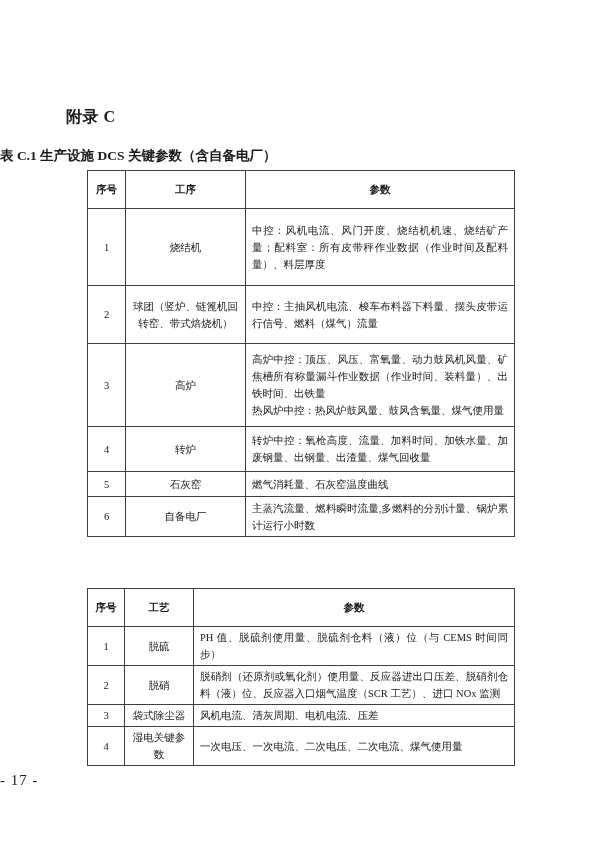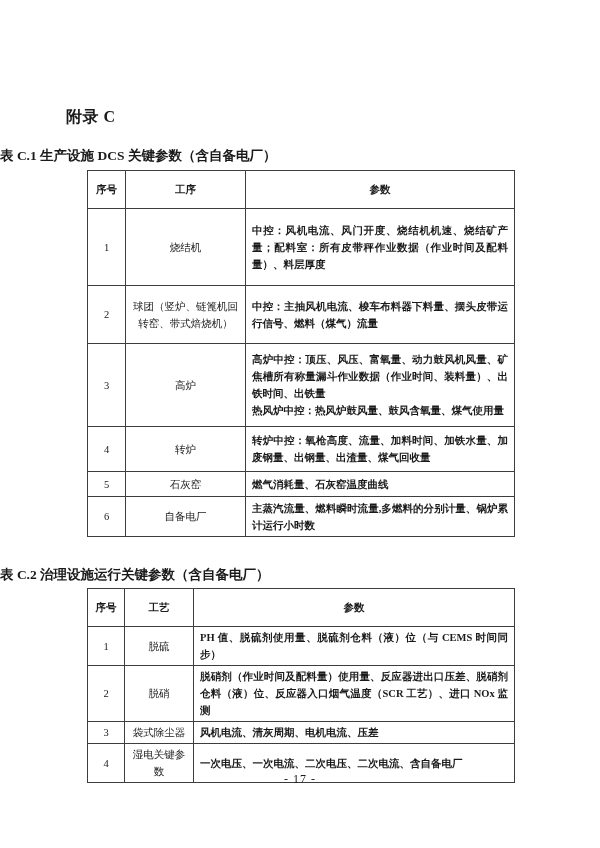--- a/index.html
+++ b/index.html
@@ -54,21 +54,20 @@
     text-align: center;
     padding: 10px 2px;
   }
   td.cell-no, td.cell-proc {
     text-align: center;
   }
   td.cell-param {
     text-align: justify;
     text-justify: inter-ideograph;
     white-space: pre-line;
-    font-weight: bold;
   }
   td.cell-param.centered {
     white-space: normal;
   }
   
   #table-c1 col.c-no   { width: 38px; }
   #table-c1 col.c-proc { width: 120px; }
   #table-c1 col.c-param{ width: 269px; }
   
   #table-c2 col.c-no   { width: 37px; }
@@ -88,22 +87,22 @@
   #table-c2 tr.r0 { height: 38px; }
   #table-c2 tr.r1 { height: 38px; }
   #table-c2 tr.r2 { height: 22px; }
   #table-c2 tr.r3 { height: 24px; }
 
   .page-footer {
     position: absolute;
     left: 0;
     top: 772px;
     width: 600px;
-    text-align: center;
-    font-size: 12px;
+    text-align: left;
+    font-size: 15px;
     letter-spacing: 1px;
   }
 </style>
 </head>
 <body>
 
 <div class="page">
 
   <div class="appendix-title">附录 C</div>
 
@@ -150,21 +149,20 @@
         <td class="cell-param">燃气消耗量、石灰窑温度曲线</td>
       </tr>
       <tr class="r5">
         <td class="cell-no">6</td>
         <td class="cell-proc">自备电厂</td>
         <td class="cell-param">主蒸汽流量、燃料瞬时流量,多燃料的分别计量、锅炉累计运行小时数</td>
       </tr>
     </tbody>
   </table>
 
-  <div class="table-title t2-title">表 C.2 治理设施运行关键参数（含自备电厂）</div>
 
   <table class="doc-table" id="table-c2">
     <colgroup>
         <col class="c-no">
         <col class="c-proc">
         <col class="c-param">
       </colgroup>
     <thead>
       <tr class="hd">
         <th>序号</th>
@@ -174,30 +172,30 @@
     </thead>
     <tbody>
       <tr class="r0">
         <td class="cell-no">1</td>
         <td class="cell-proc">脱硫</td>
         <td class="cell-param">PH 值、脱硫剂使用量、脱硫剂仓料（液）位（与 CEMS 时间同步）</td>
       </tr>
       <tr class="r1">
         <td class="cell-no">2</td>
         <td class="cell-proc">脱硝</td>
-        <td class="cell-param">脱硝剂（作业时间及配料量）使用量、反应器进出口压差、脱硝剂仓料（液）位、反应器入口烟气温度（SCR 工艺）、进口 NOx 监测</td>
+        <td class="cell-param">脱硝剂（还原剂或氧化剂）使用量、反应器进出口压差、脱硝剂仓料（液）位、反应器入口烟气温度（SCR 工艺）、进口 NOx 监测</td>
       </tr>
       <tr class="r2">
         <td class="cell-no">3</td>
         <td class="cell-proc">袋式除尘器</td>
         <td class="cell-param centered">风机电流、清灰周期、电机电流、压差</td>
       </tr>
       <tr class="r3">
         <td class="cell-no">4</td>
         <td class="cell-proc">湿电关键参数</td>
-        <td class="cell-param centered">一次电压、一次电流、二次电压、二次电流、含自备电厂</td>
+        <td class="cell-param centered">一次电压、一次电流、二次电压、二次电流、煤气使用量</td>
       </tr>
     </tbody>
   </table>
 
   <div class="page-footer">- 17 -</div>
 
 </div>
 
 </body></html>

